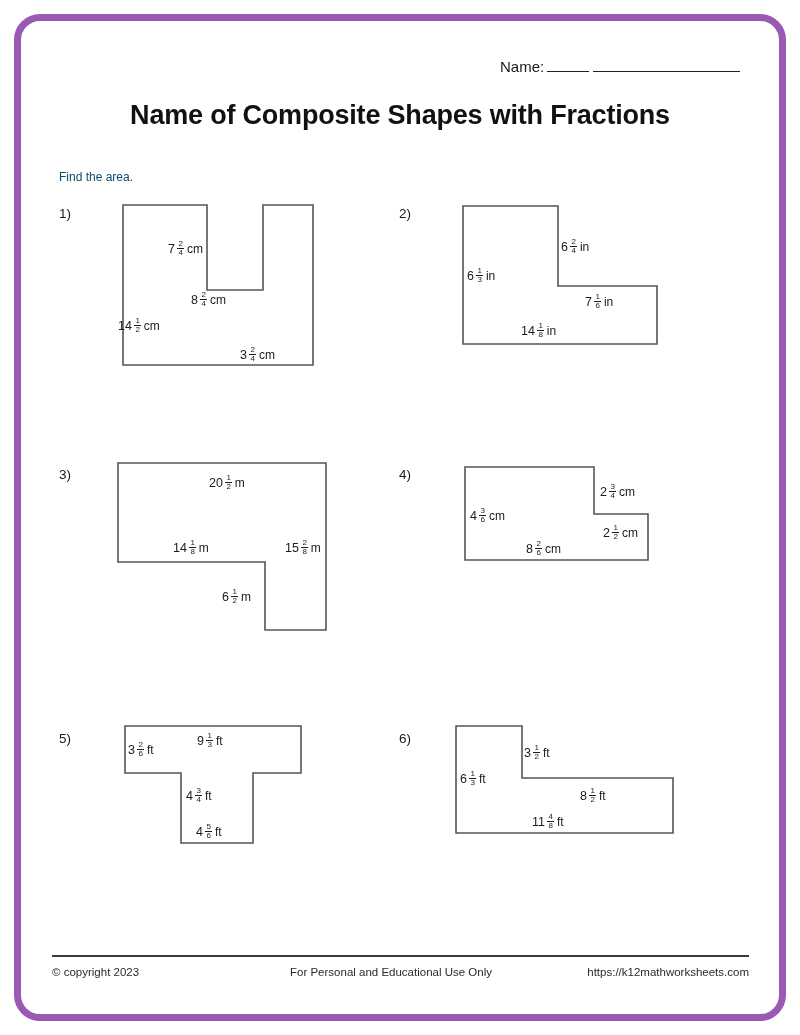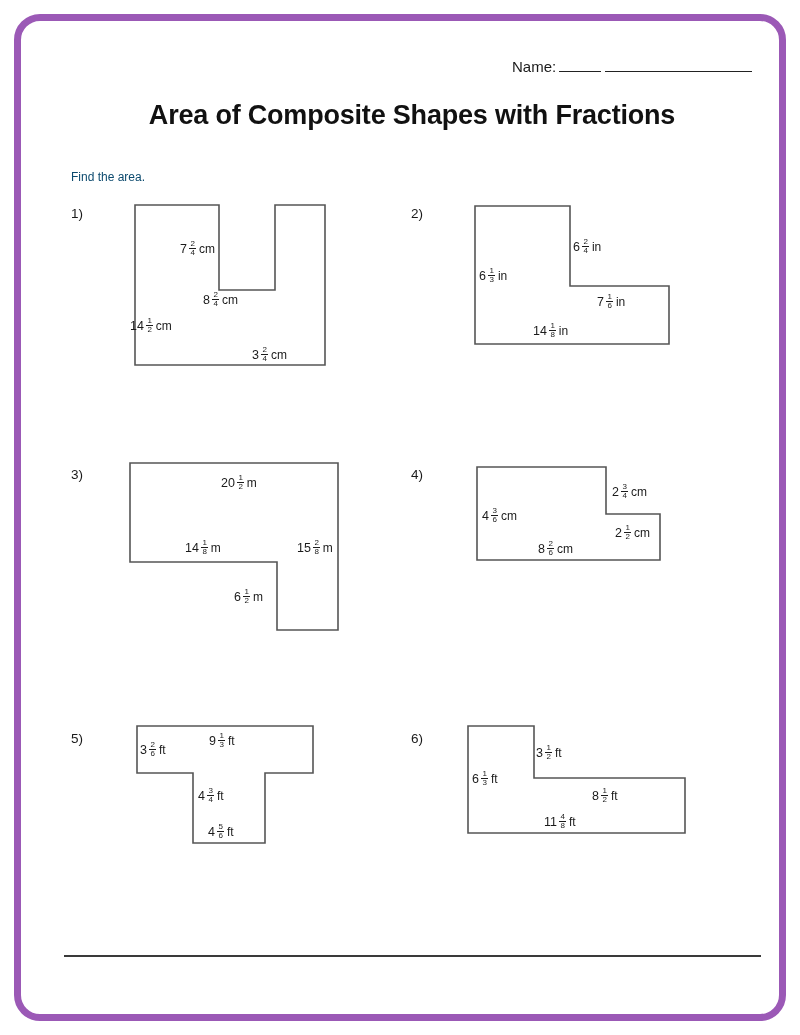--- a/index.html
+++ b/index.html
@@ -27,21 +27,21 @@
     top: 14px;
     right: 14px;
     bottom: 14px;
     border: 7px solid #9b59b6;
     border-radius: 26px;
     box-sizing: border-box;
     pointer-events: none;
   }
   .content {
     position: absolute;
-    left: 12px;
+    left: 0;
     top: 0;
     width: 654px;
     height: 1035px;
   }
 
   
   .name-row {
     position: absolute;
     left: 500px;
     top: 58px;
@@ -145,21 +145,21 @@
   <div class="sheet-border"></div>
 
   <div class="content">
 
     <div class="name-row">
       <span class="name-label">Name:</span>
       <span class="name-line short"></span>
       <span class="name-line"></span>
     </div>
 
-    <div class="title">Area of Composite Shapes with Fractions</div>
+    <div class="title">Name of Composite Shapes with Fractions</div>
 
     <div class="instruction">Find the area.</div>
 
     <div class="prob-num" style="left:59px; top:206px;">1)</div>
     <div class="figure" style="left:122px; top:204px;">
       <svg width="192" height="166" viewBox="0 0 192 166">
         <path d="M1,1 L85,1 L85,86 L141,86 L141,1 L191,1 L191,161 L1,161 Z" fill="#ffffff" stroke="#555555" stroke-width="1.6"></path>
       </svg>
     </div>
     <div class="lbl" style="left:168px; top:240px;">
@@ -432,15 +432,20 @@
         <span class="whole">11</span>
         <span class="frac">
           <span class="num">4</span>
           <span class="den">8</span>
         </span>
       </span>
       <span class="unit">ft</span>
     </div>
 
     <div class="footer-rule"></div>
+    <div class="footer">
+      <span class="f-left">© copyright 2023</span>
+      <span class="f-mid">For Personal and Educational Use Only</span>
+      <span class="f-right">https://k12mathworksheets.com</span>
+    </div>
 
   </div>
 </div>
 
 </body></html>

